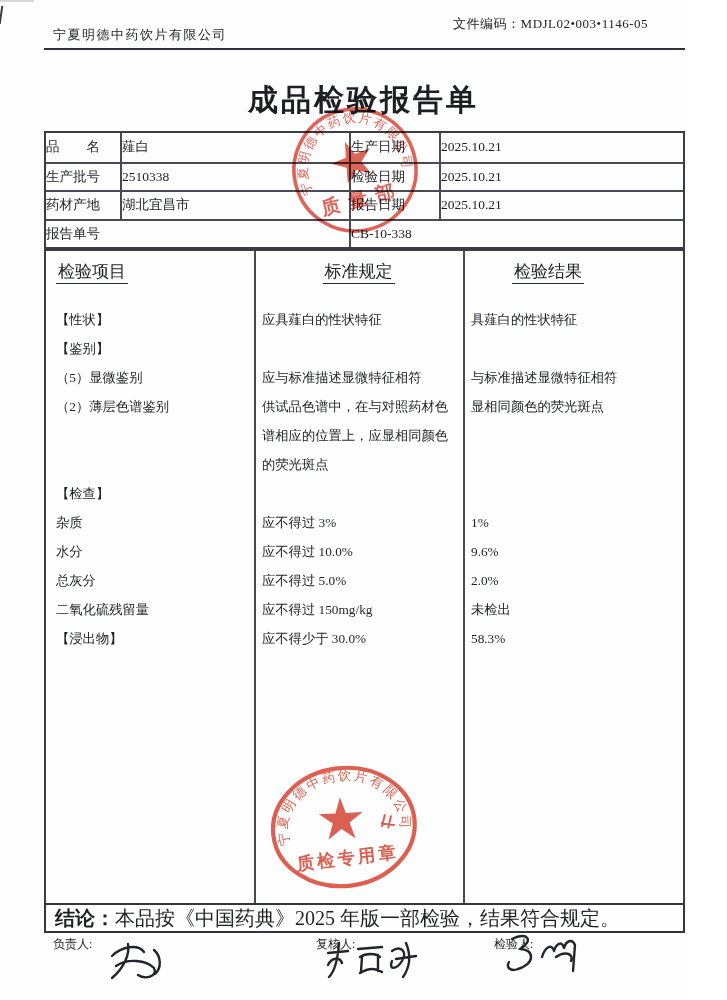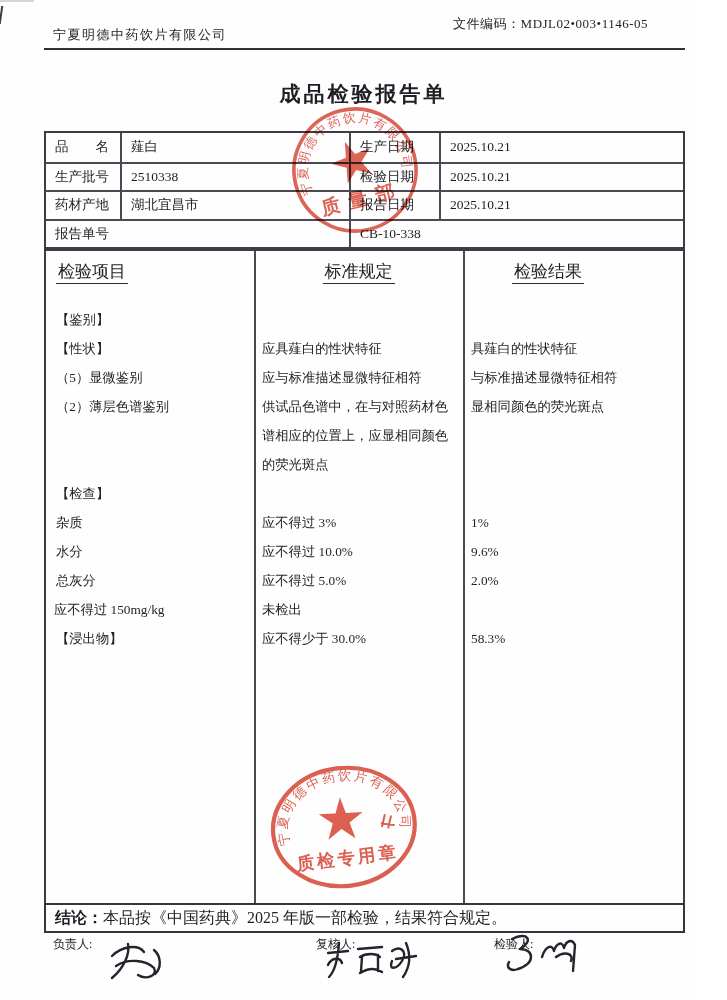--- a/index.html
+++ b/index.html
@@ -11,30 +11,30 @@
   
   .edge-mark{position:absolute;left:0;top:6px;width:2px;height:18px;background:#3c3c44;transform:skewX(-8deg);}
   .edge-smudge{position:absolute;left:0;top:0;width:34px;height:2px;background:#d6d6d6;}
 
   
   .hdr-company{position:absolute;left:53px;top:26px;font-size:13px;letter-spacing:1.5px;}
   .hdr-code{position:absolute;right:43px;top:15px;font-size:13px;letter-spacing:.5px;}
   .hdr-rule{position:absolute;left:44px;top:48px;width:641px;border-top:2px solid #303138;}
 
   .doc-title{position:absolute;left:0;top:80px;width:727px;text-align:center;
-    font-size:21px;font-weight:bold;letter-spacing:3px;}
+    font-size:30px;font-weight:bold;letter-spacing:3px;}
 
   
   .info-table{position:absolute;left:44px;top:131px;width:641px;height:118px;
     border:2px solid #3c3d44;box-sizing:border-box;display:grid;grid-template-rows:repeat(4,1fr);
     font-size:13.5px;}
   .irowi{display:grid;grid-template-columns:76px 229px 90px 1fr;}
   .irowi + .irowi{border-top:2px solid #4a4b52;}
   .irow-last{display:grid;grid-template-columns:305px 1fr;}
-  .cell{padding-left:9px;display:flex;align-items:center;box-sizing:border-box;}
+  .cell{display:flex;align-items:center;box-sizing:border-box;}
   .br{border-right:2px solid #4a4b52;}
 
   
   .items-table{position:absolute;left:44px;top:249px;width:641px;height:656px;
     border:2px solid #3c3d44;box-sizing:border-box;font-size:13.3px;}
   .vline{position:absolute;top:0;bottom:0;width:2px;background:#4a4b52;}
   .vline.v1{left:208px;} .vline.v2{left:417px;}
   .col-head{position:absolute;top:9px;font-size:17px;}
   .col-head span{border-bottom:1.5px solid #2c2d33;padding:0 2px 2px 2px;}
   .ch1{left:10px;}
@@ -42,21 +42,21 @@
   .ch3{left:392px;width:220px;text-align:center;}
   .items-body{position:absolute;left:0;top:54px;right:0;}
   .trow{display:grid;grid-template-columns:208px 209px 1fr;min-height:29px;line-height:29px;}
   .trow .t1{padding-left:10px;}
   .trow .t2{padding-left:8px;padding-right:4px;}
   .trow .t3{padding-left:8px;padding-right:4px;}
 
   
   .conclusion{position:absolute;left:44px;top:903px;width:641px;height:30px;
     border:2px solid #35363d;box-sizing:border-box;display:flex;align-items:center;
-    padding-left:9px;font-size:16px;}
+    padding-left:9px;font-size:20px;}
   .conclusion .lbl{font-weight:bold;}
 
   
   .foot-label{position:absolute;top:936px;font-size:12px;}
   .fl1{left:53px;} .fl2{left:316px;} .fl3{left:494px;}
   .sig{position:absolute;}
   .sig path{fill:none;stroke:#23242c;stroke-width:2.4;stroke-linecap:round;stroke-linejoin:round;}
   .sig1{left:98px;top:936px;}
   .sig2{left:320px;top:931px;}
   .sig3{left:498px;top:927px;}
@@ -108,30 +108,30 @@
 
   <div class="items-table">
     <div class="vline v1"></div>
     <div class="vline v2"></div>
     <div class="col-head ch1"><span>检验项目</span></div>
     <div class="col-head ch2"><span>标准规定</span></div>
     <div class="col-head ch3"><span>检验结果</span></div>
 
     <div class="items-body">
       <div class="trow">
+        <div class="t1">【性状】</div>
+        <div class="t2">应具薤白的性状特征</div>
+        <div class="t3">具薤白的性状特征</div>
+      </div>
+      <div class="trow">
         <div class="t1">【鉴别】</div>
         <div class="t2"></div>
         <div class="t3"></div>
       </div>
       <div class="trow">
-        <div class="t1">【性状】</div>
-        <div class="t2">应具薤白的性状特征</div>
-        <div class="t3">具薤白的性状特征</div>
-      </div>
-      <div class="trow">
         <div class="t1">（5）显微鉴别</div>
         <div class="t2">应与标准描述显微特征相符</div>
         <div class="t3">与标准描述显微特征相符</div>
       </div>
       <div class="trow">
         <div class="t1">（2）薄层色谱鉴别</div>
         <div class="t2">供试品色谱中，在与对照药材色谱相应的位置上，应显相同颜色的荧光斑点</div>
         <div class="t3">显相同颜色的荧光斑点</div>
       </div>
       <div class="trow">
@@ -148,20 +148,21 @@
         <div class="t1">水分</div>
         <div class="t2">应不得过 10.0%</div>
         <div class="t3">9.6%</div>
       </div>
       <div class="trow">
         <div class="t1">总灰分</div>
         <div class="t2">应不得过 5.0%</div>
         <div class="t3">2.0%</div>
       </div>
       <div class="trow">
+        <div class="t1">二氧化硫残留量</div>
         <div class="t2">应不得过 150mg/kg</div>
         <div class="t3">未检出</div>
       </div>
       <div class="trow">
         <div class="t1">【浸出物】</div>
         <div class="t2">应不得少于 30.0%</div>
         <div class="t3">58.3%</div>
       </div>
     </div>
   </div>

